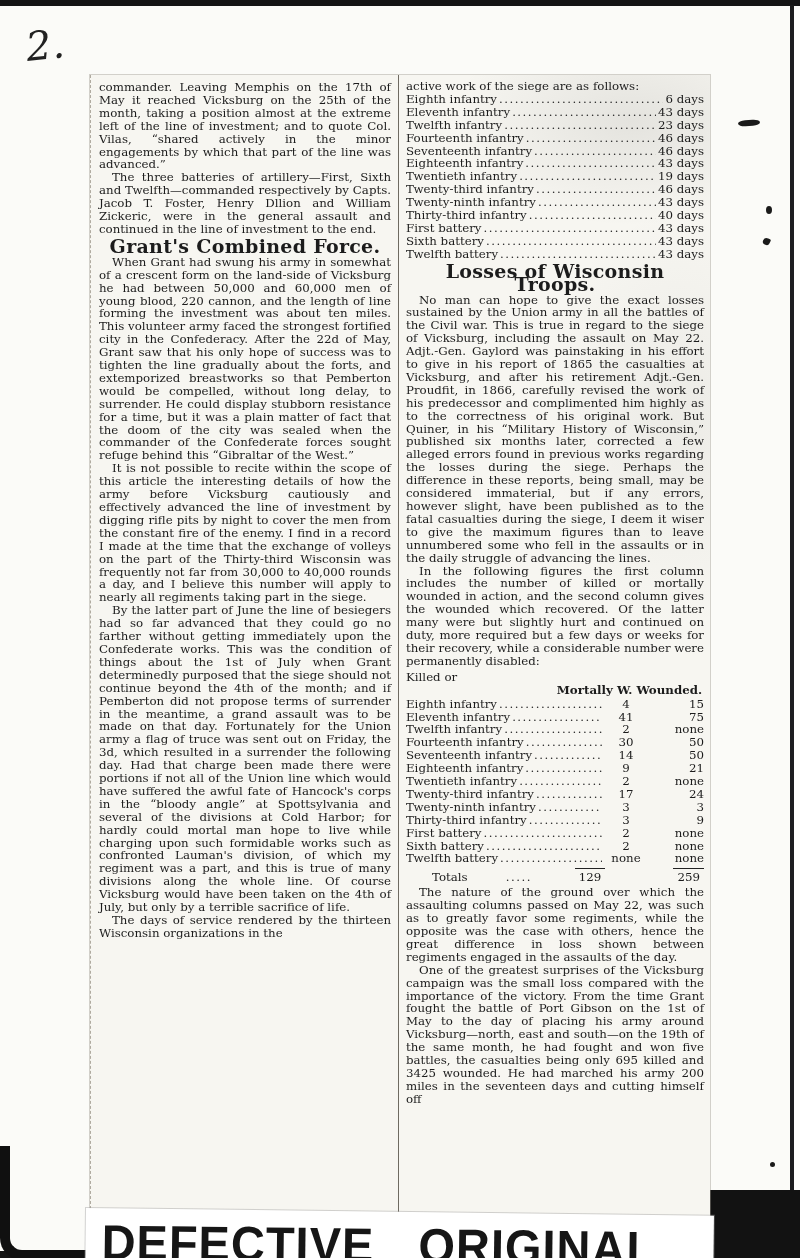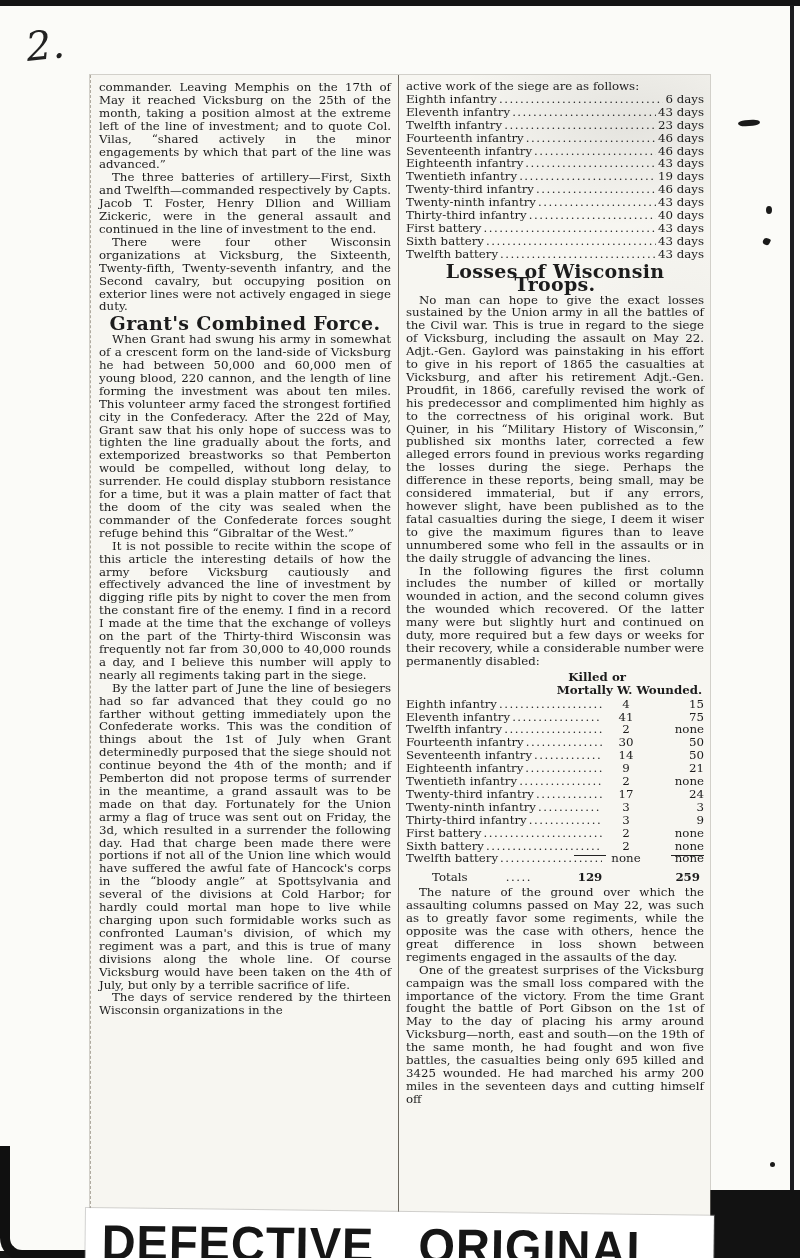--- a/index.html
+++ b/index.html
@@ -53,30 +53,30 @@
     text-align:center;text-indent:0;font-weight:bold;font-size:19px;
     margin:4px 0 3px 0;letter-spacing:.3px;
   }
   
   .lrow{display:flex;align-items:baseline;white-space:nowrap;}
   .lrow .dots{flex:1;overflow:hidden;margin:0 2px;color:#2a2a2a;}
   .lrow .dots::before{content:"..........................................................................";letter-spacing:1.5px;}
   .lrow .val{text-align:right;}
   
   .ctable{margin:3px 0 2px 0;}
-  .th1{text-align:right;padding-right:78px;font-weight:bold;}
+  .th1{padding-right:78px;font-weight:normal;}
   .th2{text-align:right;padding-right:2px;font-weight:bold;margin-bottom:1px;}
   .crow{display:flex;align-items:baseline;white-space:nowrap;}
   .crow .dots{flex:1;overflow:hidden;margin:0 2px;color:#2a2a2a;}
   .crow .dots::before{content:"......................................................";letter-spacing:1.5px;}
   .crow .k{width:44px;text-align:center;}
   .crow .w{width:56px;text-align:right;}
   .totals{margin-top:6px;gap:36px;}
   .totals .name{padding-left:26px;}
-  .totals .k span,.totals .w span{border-top:1px solid #222;padding:14px 4px 0 4px;font-weight:bold;}
+  .totals .k span,.totals .w span{border-top:1px solid #222;padding:1px 4px 0 4px;}
   
   .stamp{
     position:absolute;left:86px;top:1208px;width:628px;height:64px;
     background:#ffffff;transform:rotate(.7deg);transform-origin:left top;
     box-shadow:0 0 0 1px rgba(150,150,150,.4);
     overflow:hidden;z-index:5;
   }
   .stamp-text{
     font-family:"Liberation Sans", sans-serif;font-weight:700;
     font-size:47px;letter-spacing:1px;word-spacing:30px;color:#161616;
@@ -100,21 +100,20 @@
 <div class="page-number">2.</div>
 
 <div class="clipping">
 
   <div class="col col-left">
 
       <p class="flush">commander. Leaving Memphis on the 17th of May it reached Vicksburg on the 25th of the month, taking a position almost at the extreme left of the line of investment; and to quote Col. Vilas, “shared actively in the minor engagements by which that part of the line was advanced.”</p>
 
       <p class="indent">The three batteries of artillery—First, Sixth and Twelfth—commanded respectively by Capts. Jacob T. Foster, Henry Dllion and William Zickeric, were in the general assault and continued in the line of investment to the end.</p>
 
-      <p class="indent">There were four other Wisconsin organizations at Vicksburg, the Sixteenth, Twenty-fifth, Twenty-seventh infantry, and the Second cavalry, but occupying position on exterior lines were not actively engaged in siege duty.</p>
 
       <p class="heading">Grant's Combined Force.</p>
 
       <p class="indent">When Grant had swung his army in somewhat of a crescent form on the land-side of Vicksburg he had between 50,000 and 60,000 men of young blood, 220 cannon, and the length of line forming the investment was about ten miles. This volunteer army faced the strongest fortified city in the Confederacy. After the 22d of May, Grant saw that his only hope of success was to tighten the line gradually about the forts, and extemporized breastworks so that Pemberton would be compelled, without long delay, to surrender. He could display stubborn resistance for a time, but it was a plain matter of fact that the doom of the city was sealed when the commander of the Confederate forces sought refuge behind this “Gibraltar of the West.”</p>
 
       <p class="indent">It is not possible to recite within the scope of this article the interesting details of how the army before Vicksburg cautiously and effectively advanced the line of investment by digging rifle pits by night to cover the men from the constant fire of the enemy. I find in a record I made at the time that the exchange of volleys on the part of the Thirty-third Wisconsin was frequently not far from 30,000 to 40,000 rounds a day, and I believe this number will apply to nearly all regiments taking part in the siege.</p>
 
       <p class="indent">By the latter part of June the line of besiegers had so far advanced that they could go no farther without getting immediately upon the Confederate works. This was the condition of things about the 1st of July when Grant determinedly purposed that the siege should not continue beyond the 4th of the month; and if Pemberton did not propose terms of surrender in the meantime, a grand assault was to be made on that day. Fortunately for the Union army a flag of truce was sent out on Friday, the 3d, which resulted in a surrender the following day. Had that charge been made there were portions if not all of the Union line which would have suffered the awful fate of Hancock's corps in the “bloody angle” at Spottsylvania and several of the divisions at Cold Harbor; for hardly could mortal man hope to live while charging upon such formidable works such as confronted Lauman's division, of which my regiment was a part, and this is true of many divisions along the whole line. Of course Vicksburg would have been taken on the 4th of July, but only by a terrible sacrifice of life.</p>
 
       <p class="indent">The days of service rendered by the thirteen Wisconsin organizations in the</p>

